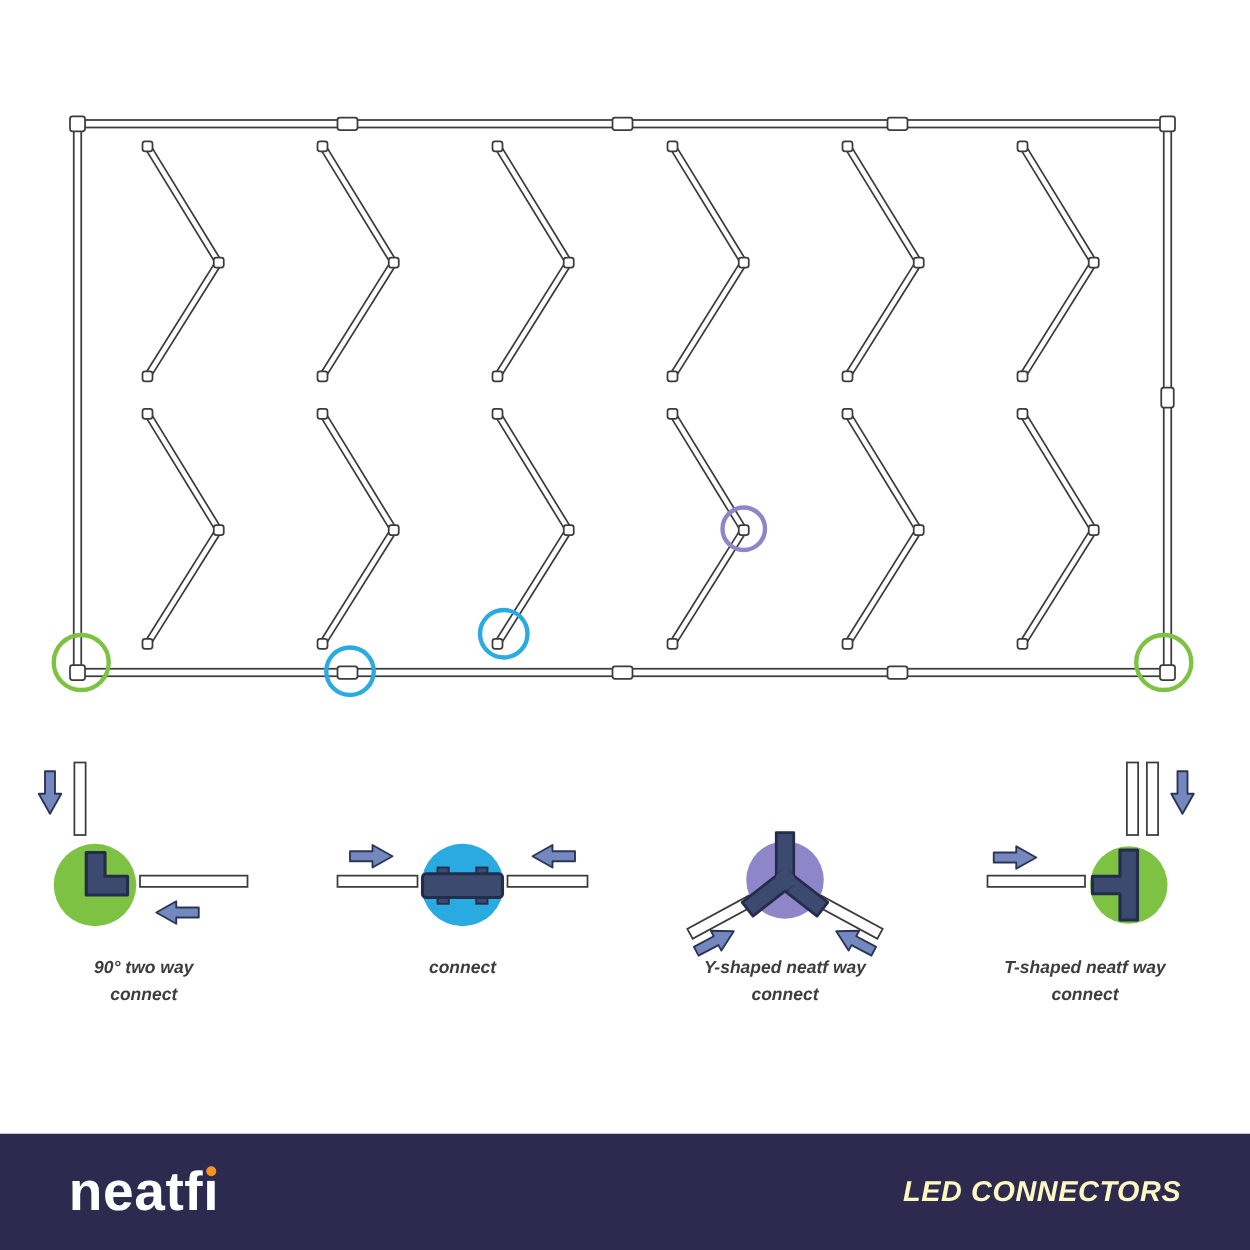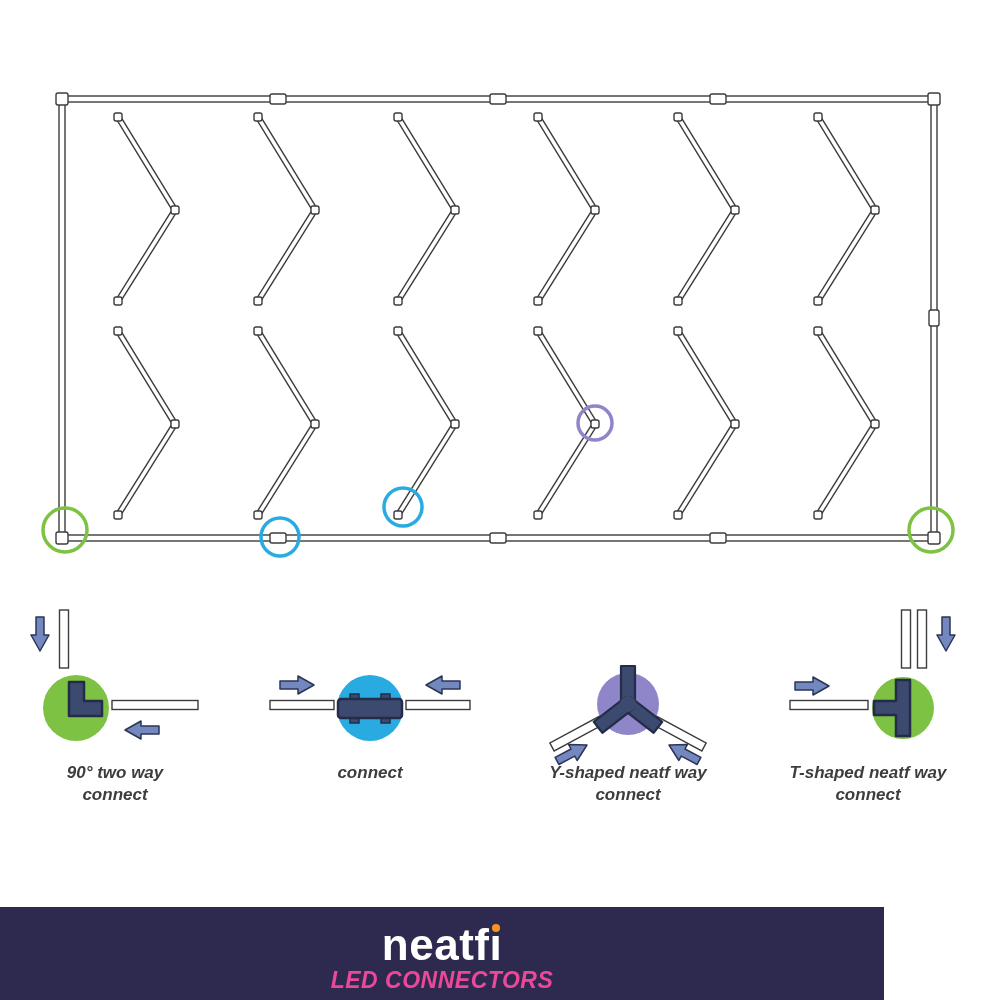--- a/index.html
+++ b/index.html
@@ -3,32 +3,31 @@
 <meta charset="utf-8">
 <style>
   * { margin:0; padding:0; box-sizing:border-box; }
   html,body { width:1000px; height:1000px; background:#ffffff; font-family:"Liberation Sans", sans-serif; }
   .canvas { position:relative; width:1000px; height:1000px; background:#ffffff; overflow:hidden; }
   #diagram-svg { position:absolute; left:0; top:0; }
   #icons-svg { position:absolute; left:0; top:598px; }
   .legend-label {
     position:absolute; top:762px; width:220px; text-align:center;
     font-style:italic; font-weight:700; color:#3d3d3d;
-    font-size:17px; line-height:22px;
+    font-size:14px; line-height:22px;
   }
   .footer {
-    position:absolute; left:0; top:907px; width:884px; height:93px;
+    position:absolute; left:0; top:907px; width:1000px; height:93px;
     display:flex; align-items:center; justify-content:space-between;
-    padding:16px 55px;
-    flex-direction:column;
+    padding:5px 55px;
   }
   .logo { font-size:44px; font-weight:700; color:#ffffff; letter-spacing:0.5px; line-height:1; }
   .logo-i { position:relative; display:inline-block; }
   .logo-dot { position:absolute; left:50%; transform:translateX(-50%); top:1px; width:8px; height:8px; border-radius:50%; }
-  .footer-title { color:#ec4899; font-style:italic; font-weight:700; font-size:23px; letter-spacing:0.5px; }
+  .footer-title { color:#fef9c3; font-style:italic; font-weight:700; font-size:23px; letter-spacing:0.5px; }
 </style>
 </head>
 <body>
 
 <div class="canvas">
 
   <svg id="diagram-svg" width="1000" height="590" viewBox="0 0 1000 590">
       <g transform="translate(62 99) rotate(0)">
         <rect x="0" y="-3" width="872" height="6" fill="#ffffff" stroke="#3C3C3C" stroke-width="1.4"></rect>
       </g>

